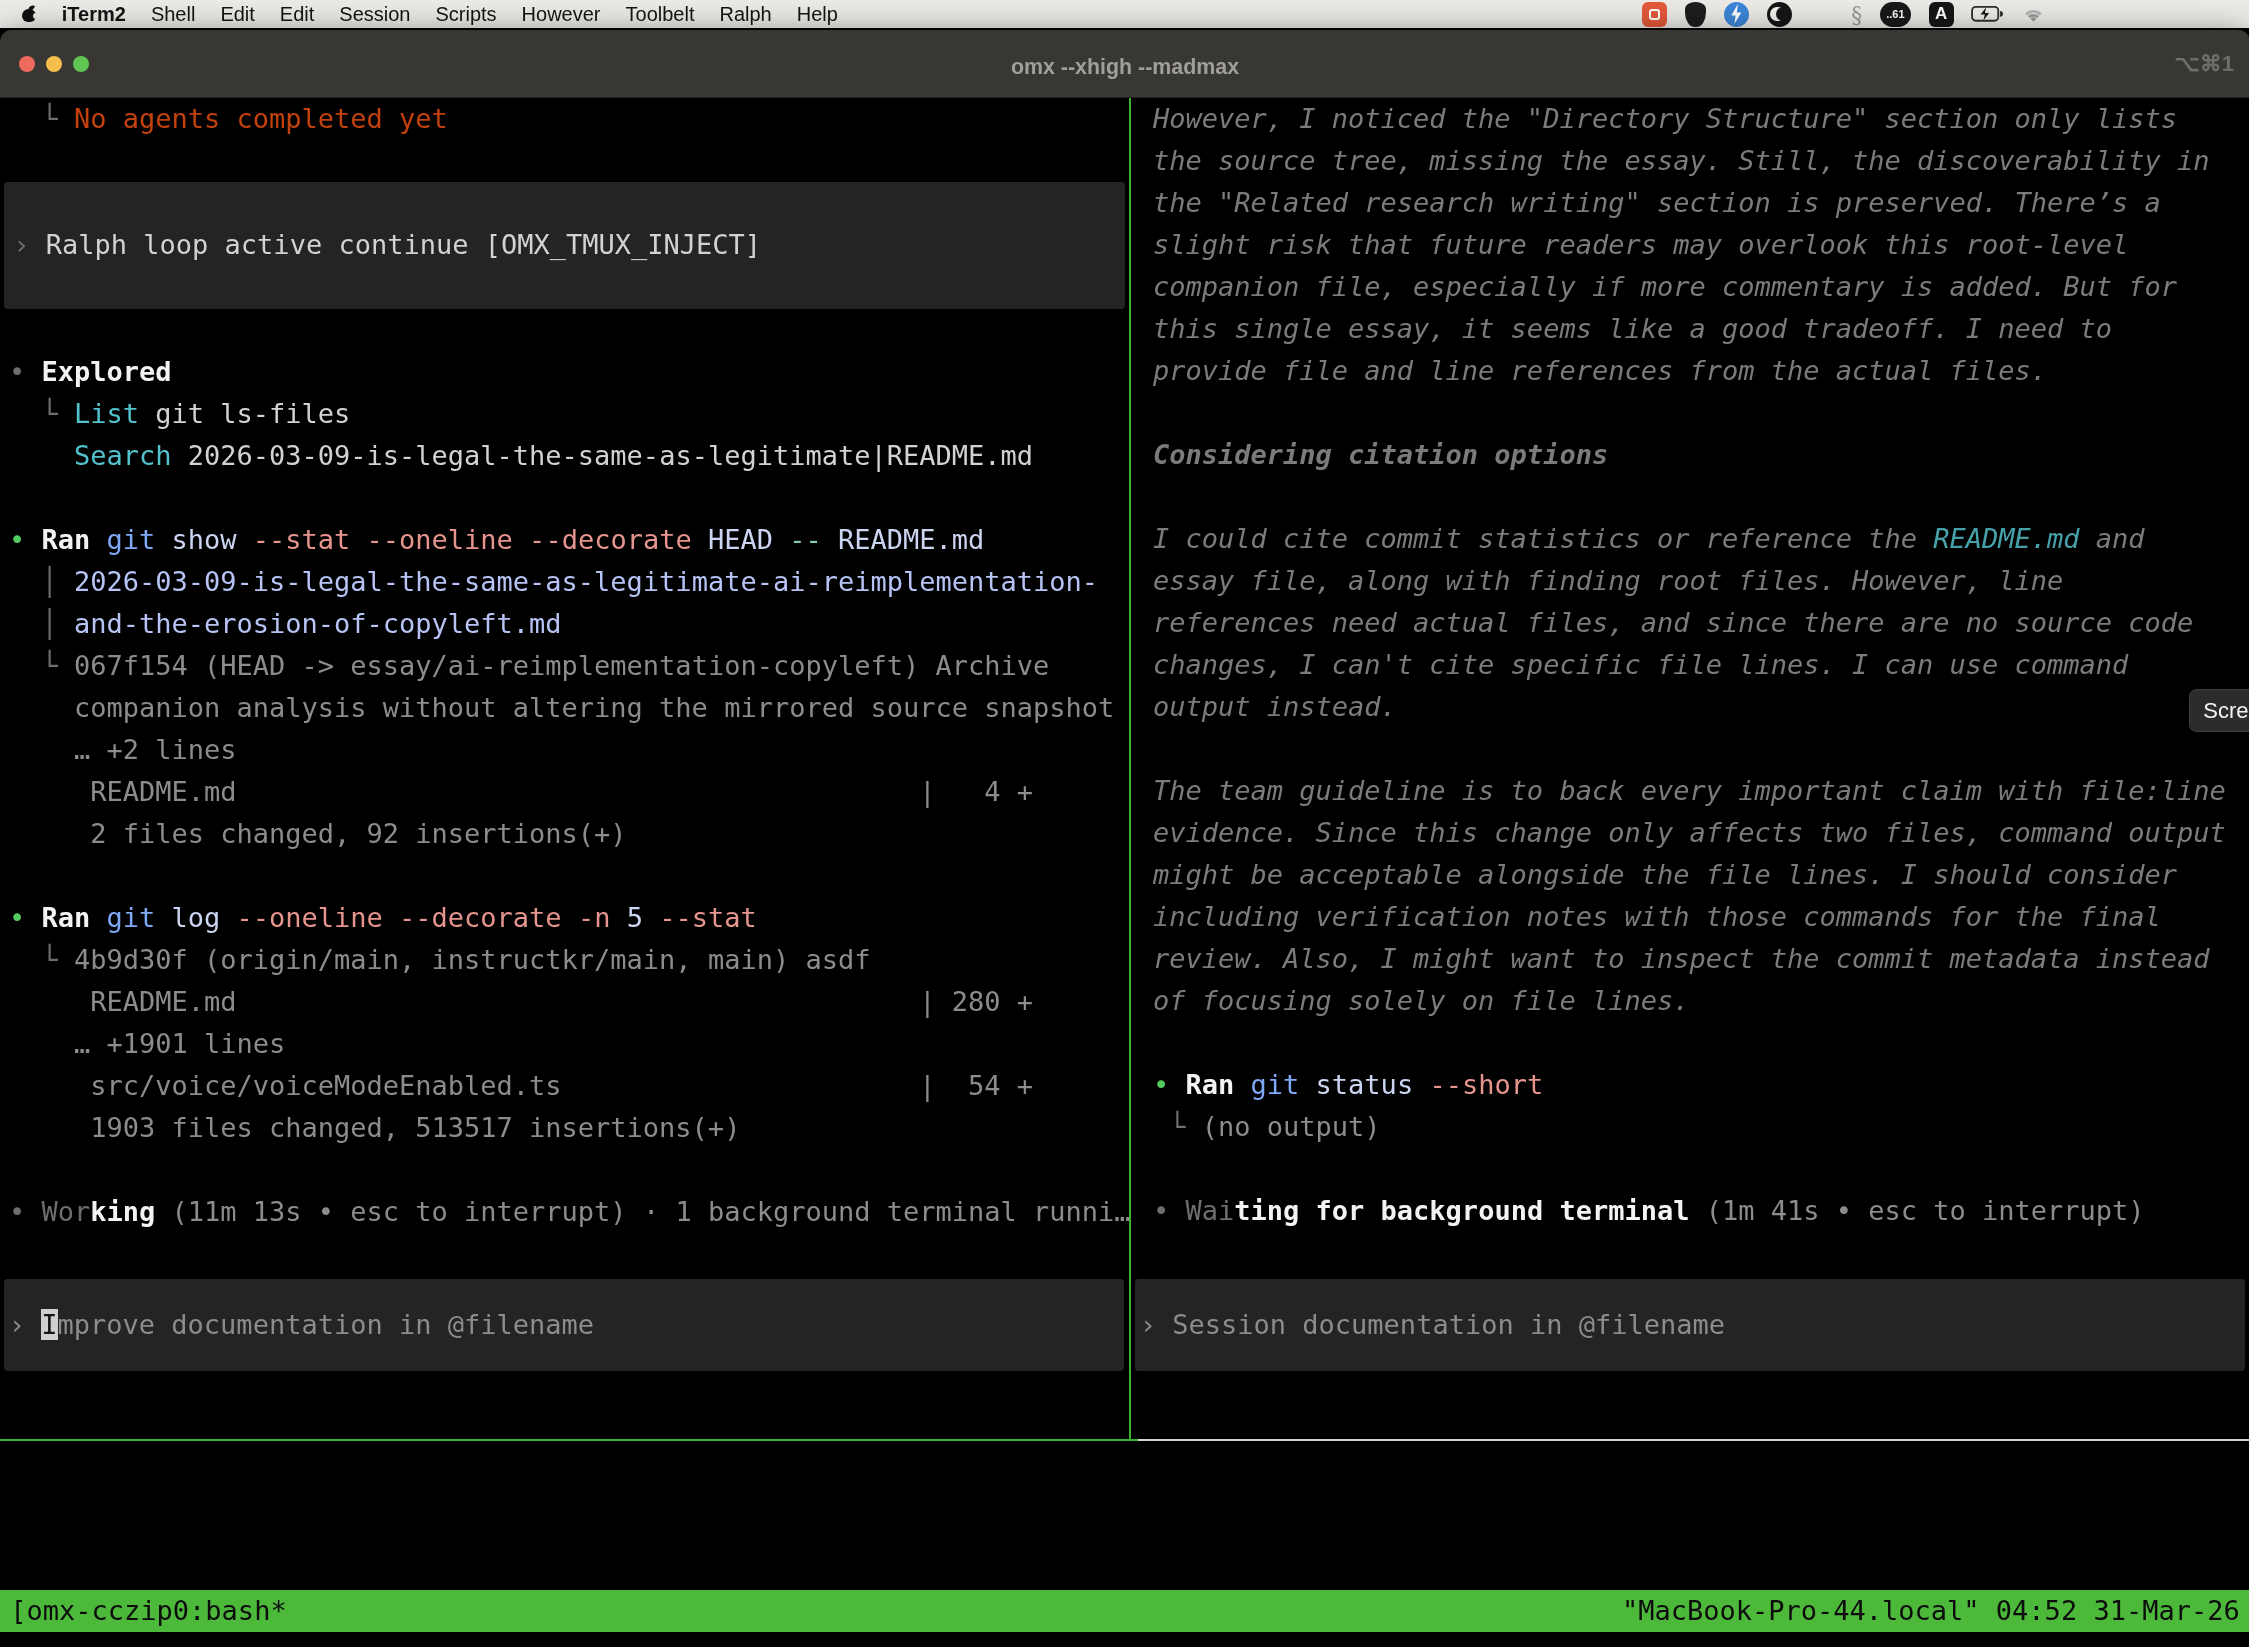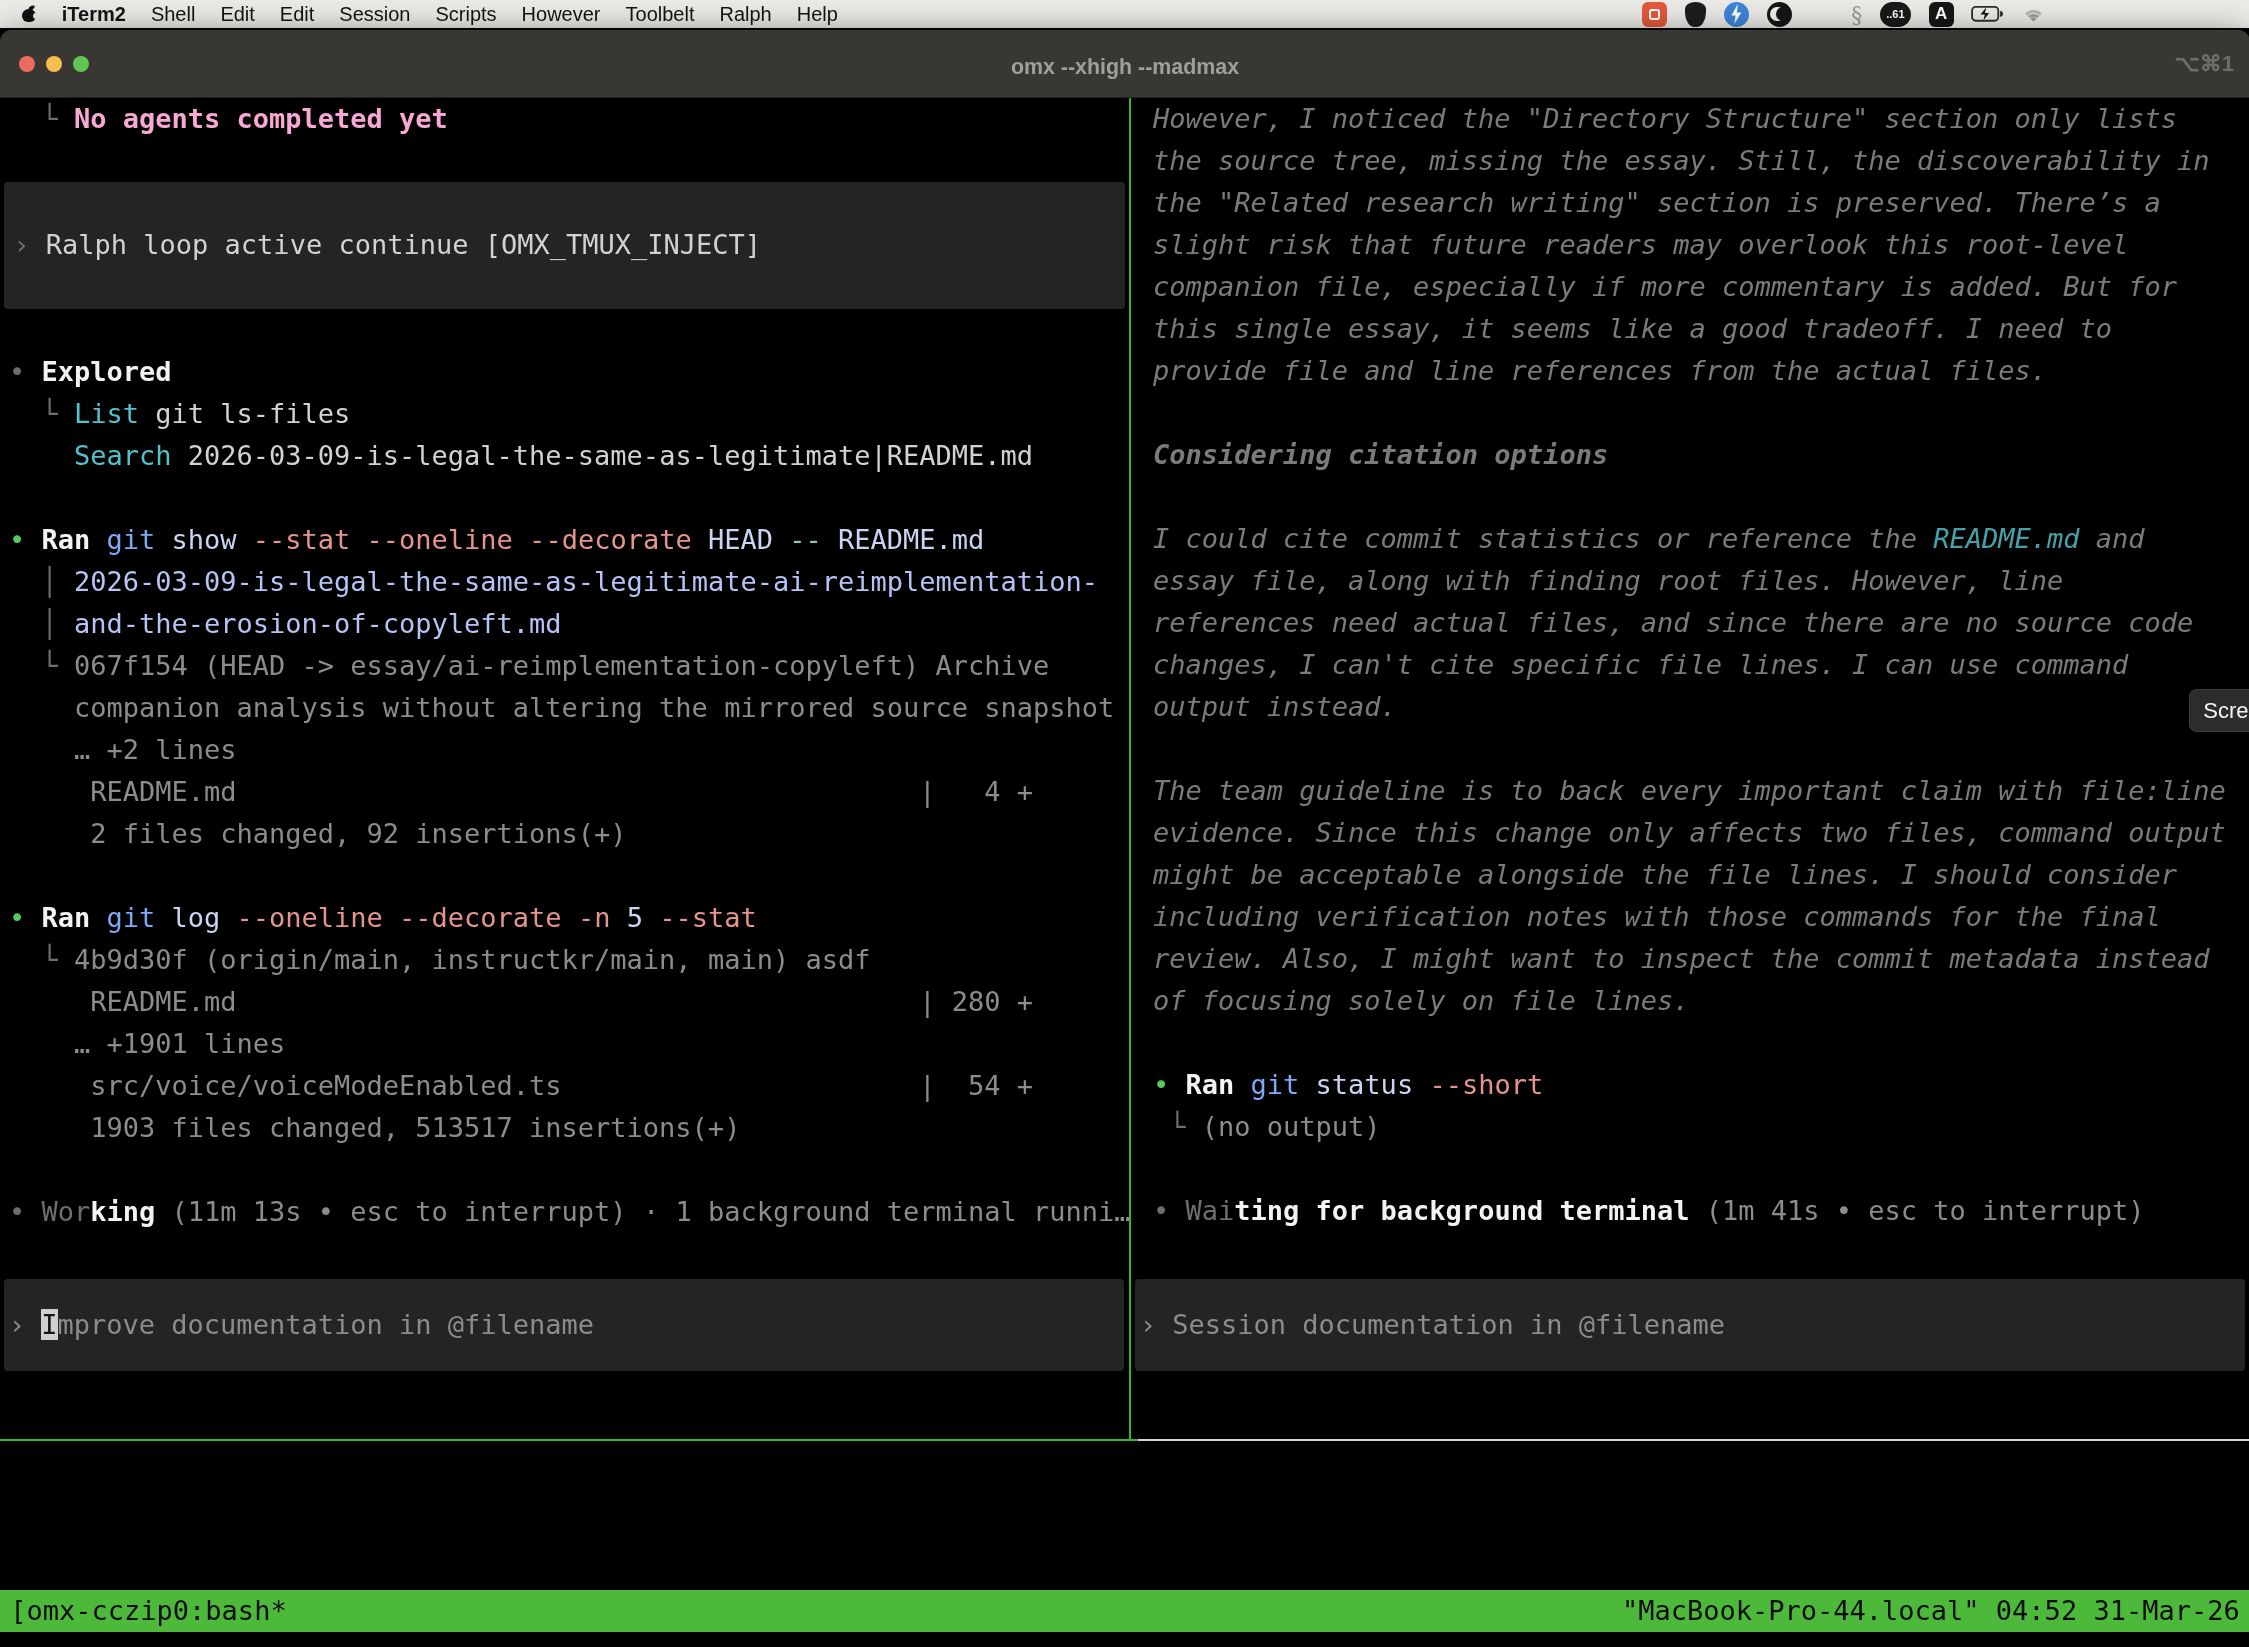--- a/index.html
+++ b/index.html
@@ -170,21 +170,21 @@
       <span class="light" style="background:var(--tl_yellow)"></span>
       <span class="light" style="background:var(--tl_green)"></span>
     </div>
     <div class="win-title">omx --xhigh --madmax</div>
     <div class="win-shortcut">⌥⌘1</div>
   </div>
 
   <div class="term">
 
     <div class="pane pane-left">
-      <div class="rows"><div class="row"><span class="seg" style="color: rgb(110, 110, 110);">  └ </span><span class="seg" style="color: #f9a8d4; font-weight: bold;">No agents completed yet</span></div><div class="row"></div></div>
+      <div class="rows"><div class="row"><span class="seg" style="color: rgb(110, 110, 110);">  └ </span><span class="seg" style="color: #c2410c;">No agents completed yet</span></div><div class="row"></div></div>
       <div class="inject-box">
         <span><span class="seg" style="color: rgb(110, 110, 110);">› </span><span class="seg" style="color: rgb(210, 210, 210);">Ralph loop active continue [OMX_TMUX_INJECT]</span></span>
       </div>
       <div class="rows"><div class="row"></div><div class="row"><span class="seg" style="color: rgb(110, 110, 110);">• </span><span class="seg b" style="color: rgb(243, 243, 243);">Explored</span></div><div class="row"><span class="seg" style="color: rgb(110, 110, 110);">  └ </span><span class="seg" style="color: rgb(82, 194, 204);">List</span><span class="seg" style="color: rgb(210, 210, 210);"> git ls-files</span></div><div class="row"><span class="seg">    </span><span class="seg" style="color: rgb(82, 194, 204);">Search</span><span class="seg" style="color: rgb(210, 210, 210);"> 2026-03-09-is-legal-the-same-as-legitimate|README.md</span></div><div class="row"></div><div class="row"><span class="seg" style="color: rgb(84, 203, 95);">• </span><span class="seg b" style="color: rgb(243, 243, 243);">Ran</span><span class="seg"> </span><span class="seg" style="color: rgb(127, 168, 246);">git</span><span class="seg" style="color: rgb(203, 213, 241);"> show </span><span class="seg" style="color: rgb(230, 149, 142);">--stat --oneline --decorate</span><span class="seg" style="color: rgb(203, 213, 241);"> HEAD </span><span class="seg" style="color: rgb(132, 207, 172);">--</span><span class="seg" style="color: rgb(203, 213, 241);"> README.md</span></div><div class="row"><span class="seg">  </span><span class="seg" style="color: rgb(110, 110, 110);">│ </span><span class="seg" style="color: rgb(182, 195, 244);">2026-03-09-is-legal-the-same-as-legitimate-ai-reimplementation-</span></div><div class="row"><span class="seg">  </span><span class="seg" style="color: rgb(110, 110, 110);">│ </span><span class="seg" style="color: rgb(182, 195, 244);">and-the-erosion-of-copyleft.md</span></div><div class="row"><span class="seg" style="color: rgb(110, 110, 110);">  └ </span><span class="seg" style="color: rgb(140, 140, 140);">067f154 (HEAD -&gt; essay/ai-reimplementation-copyleft) Archive</span></div><div class="row"><span class="seg" style="color: rgb(140, 140, 140);">    companion analysis without altering the mirrored source snapshot</span></div><div class="row"><span class="seg" style="color: rgb(140, 140, 140);">    … +2 lines</span></div><div class="row"><span class="seg" style="color: rgb(140, 140, 140);">     README.md</span><span class="seg">                                          </span><span class="seg" style="color: rgb(140, 140, 140);">|   4 +</span></div><div class="row"><span class="seg" style="color: rgb(140, 140, 140);">     2 files changed, 92 insertions(+)</span></div><div class="row"></div><div class="row"><span class="seg" style="color: rgb(84, 203, 95);">• </span><span class="seg b" style="color: rgb(243, 243, 243);">Ran</span><span class="seg"> </span><span class="seg" style="color: rgb(127, 168, 246);">git</span><span class="seg" style="color: rgb(203, 213, 241);"> log </span><span class="seg" style="color: rgb(230, 149, 142);">--oneline --decorate -n</span><span class="seg" style="color: rgb(203, 213, 241);"> 5 </span><span class="seg" style="color: rgb(230, 149, 142);">--stat</span></div><div class="row"><span class="seg" style="color: rgb(110, 110, 110);">  └ </span><span class="seg" style="color: rgb(140, 140, 140);">4b9d30f (origin/main, instructkr/main, main) asdf</span></div><div class="row"><span class="seg" style="color: rgb(140, 140, 140);">     README.md</span><span class="seg">                                          </span><span class="seg" style="color: rgb(140, 140, 140);">| 280 +</span></div><div class="row"><span class="seg" style="color: rgb(140, 140, 140);">    … +1901 lines</span></div><div class="row"><span class="seg" style="color: rgb(140, 140, 140);">     src/voice/voiceModeEnabled.ts</span><span class="seg">                      </span><span class="seg" style="color: rgb(140, 140, 140);">|  54 +</span></div><div class="row"><span class="seg" style="color: rgb(140, 140, 140);">     1903 files changed, 513517 insertions(+)</span></div><div class="row"></div><div class="row"><span class="seg" style="color: rgb(110, 110, 110);">• </span><span class="seg" style="color: rgb(110, 110, 110);">Wor</span><span class="seg b" style="color: rgb(243, 243, 243);">king</span><span class="seg" style="color: rgb(140, 140, 140);"> (11m 13s • esc to interrupt) · 1 background terminal runni…</span></div></div>
       <div class="inputbox">
         <span><span class="seg" style="color: rgb(140, 140, 140);">› </span><span class="seg cursor">I</span><span class="seg" style="color: rgb(140, 140, 140);">mprove documentation in @filename</span></span>
       </div>
       <div class="pstatus">
         
       </div>

